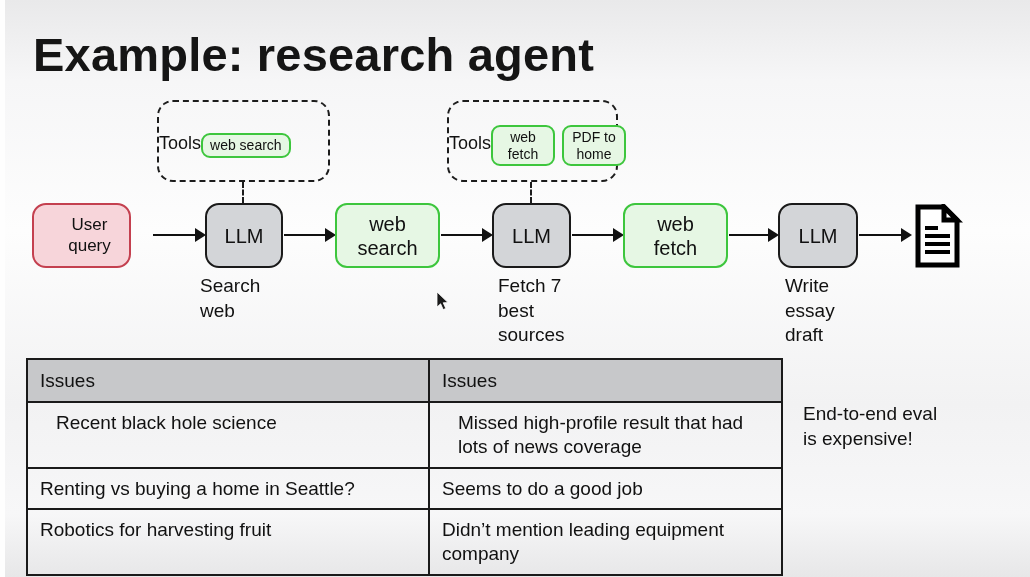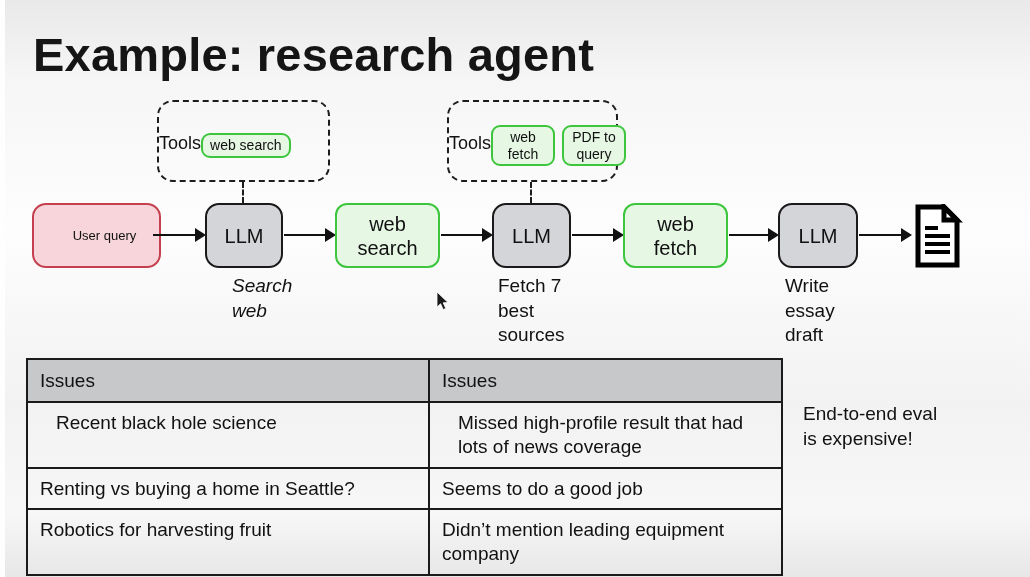--- a/index.html
+++ b/index.html
@@ -43,23 +43,23 @@
   .dash-connector.c1 { left: 242px; }
   .dash-connector.c2 { left: 530px; }
 
   
   .node {
     position: absolute; top: 203px; height: 65px;
     display: flex; align-items: center; justify-content: center;
     text-align: center; line-height: 1.2;
   }
   .node-user {
-    left: 32px; width: 129px;
+    left: 32px; width: 99px;
     background: #f7d5da; border: 2px solid #c4404f; border-radius: 14px;
-    font-size: 13px;
+    font-size: 17px;
     padding-left: 16px;
   }
   .node-llm {
     background: #d3d5d8; border: 2px solid #1a1a1a; border-radius: 14px;
     font-size: 20px;
   }
   .node-llm.l1 { left: 205px; width: 78px; }
   .node-llm.l2 { left: 492px; width: 79px; }
   .node-llm.l3 { left: 778px; width: 80px; }
   .node-tool {
@@ -85,21 +85,21 @@
   .arrow.a2 { left: 284px; width: 52px; }
   .arrow.a3 { left: 441px; width: 52px; }
   .arrow.a4 { left: 572px; width: 52px; }
   .arrow.a5 { left: 729px; width: 50px; }
   .arrow.a6 { left: 859px; width: 53px; }
 
   .doc-icon { position: absolute; left: 911px; top: 204px; }
 
   
   .caption { position: absolute; top: 274px; font-size: 19px; line-height: 1.3; color: #111; }
-  .caption.cap1 { left: 232px; width: 80px; font-style: italic; }
+  .caption.cap1 { left: 200px; width: 80px; }
   .caption.cap2 { left: 498px; width: 90px; }
   .caption.cap3 { left: 785px; width: 70px; }
 
   .cursor { position: absolute; left: 436px; top: 292px; }
 
   
   .issues-table {
     position: absolute; left: 26px; top: 358px; width: 755px;
     border-collapse: collapse; table-layout: fixed;
   }
@@ -133,21 +133,21 @@
     <div class="tools-label">Tools</div>
     <div class="chip-row">
       <div class="tool-chip">web search</div>
     </div>
   </div>
 
   <div class="tools-box g2">
     <div class="tools-label">Tools</div>
     <div class="chip-row">
       <div class="tool-chip">web fetch</div>
-      <div class="tool-chip">PDF to query</div>
+      <div class="tool-chip">PDF to home</div>
     </div>
   </div>
 
   <div class="dash-connector c1"></div>
   <div class="dash-connector c2"></div>
 
   <div class="node node-user">
     <span>User query</span>
   </div>
 

